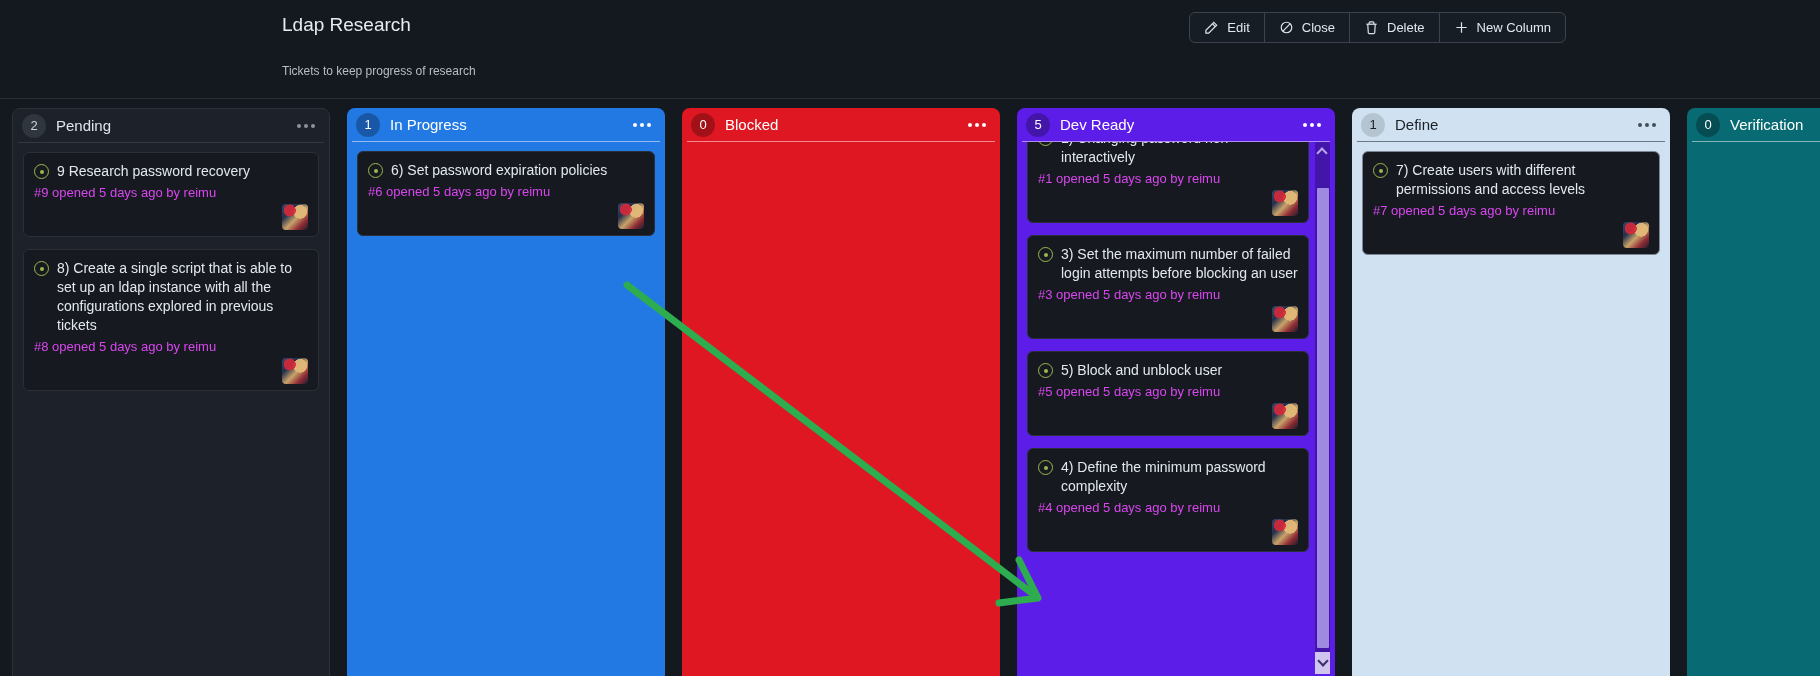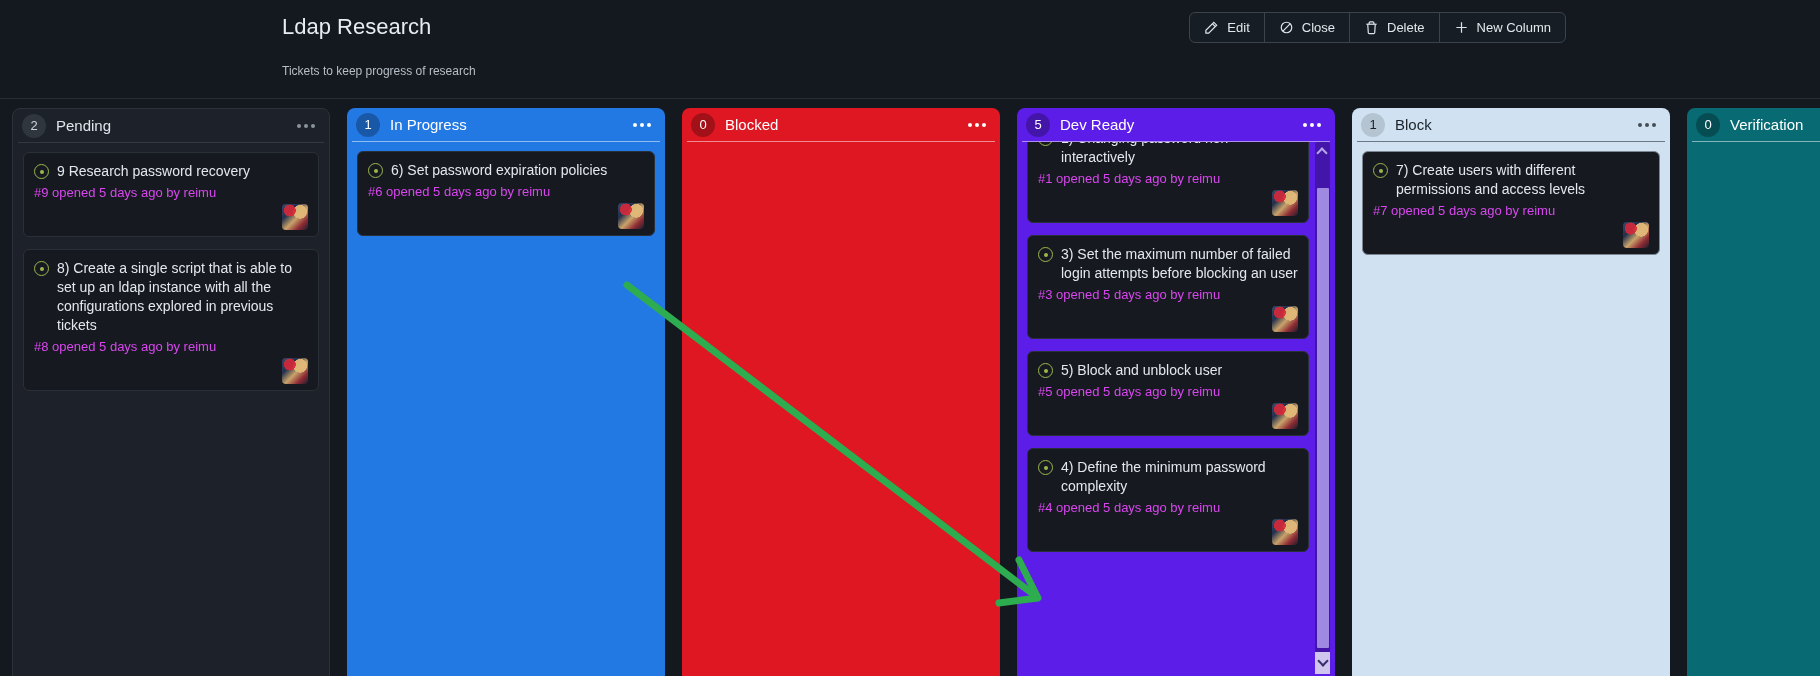--- a/index.html
+++ b/index.html
@@ -7,21 +7,21 @@
   body {
     position: relative;
     background: #14181f;
     font-family: "Liberation Sans", sans-serif;
     color: #e6edf3;
   }
 
   
   .page-title {
     position: absolute; left: 282px; top: 14px;
-    font-size: 22px; font-weight: 400; color: #e7ecf2;
+    font-size: 19px; font-weight: 400; color: #e7ecf2;
   }
   .page-desc {
     position: absolute; left: 282px; top: 64px;
     font-size: 12px; color: #b7bec6;
   }
   .header-rule {
     position: absolute; left: 0; top: 98px; width: 1820px; height: 1px;
     background: #272e36;
   }
   .toolbar {
@@ -312,21 +312,21 @@
       <span class="sb-thumb"></span>
       <span class="sb-down">
           <span class="chev"></span>
         </span>
     </div>
   </section>
 
   <section class="column col-rework">
     <div class="col-header">
       <span class="badge">1</span>
-      <span class="col-title">Block</span>
+      <span class="col-title">Define</span>
       <span class="dots">
           <i></i>
           <i></i>
           <i></i>
         </span>
     </div>
     <div class="col-rule"></div>
     <div class="cards">
       <article class="card">
         <div class="card-title-row">

